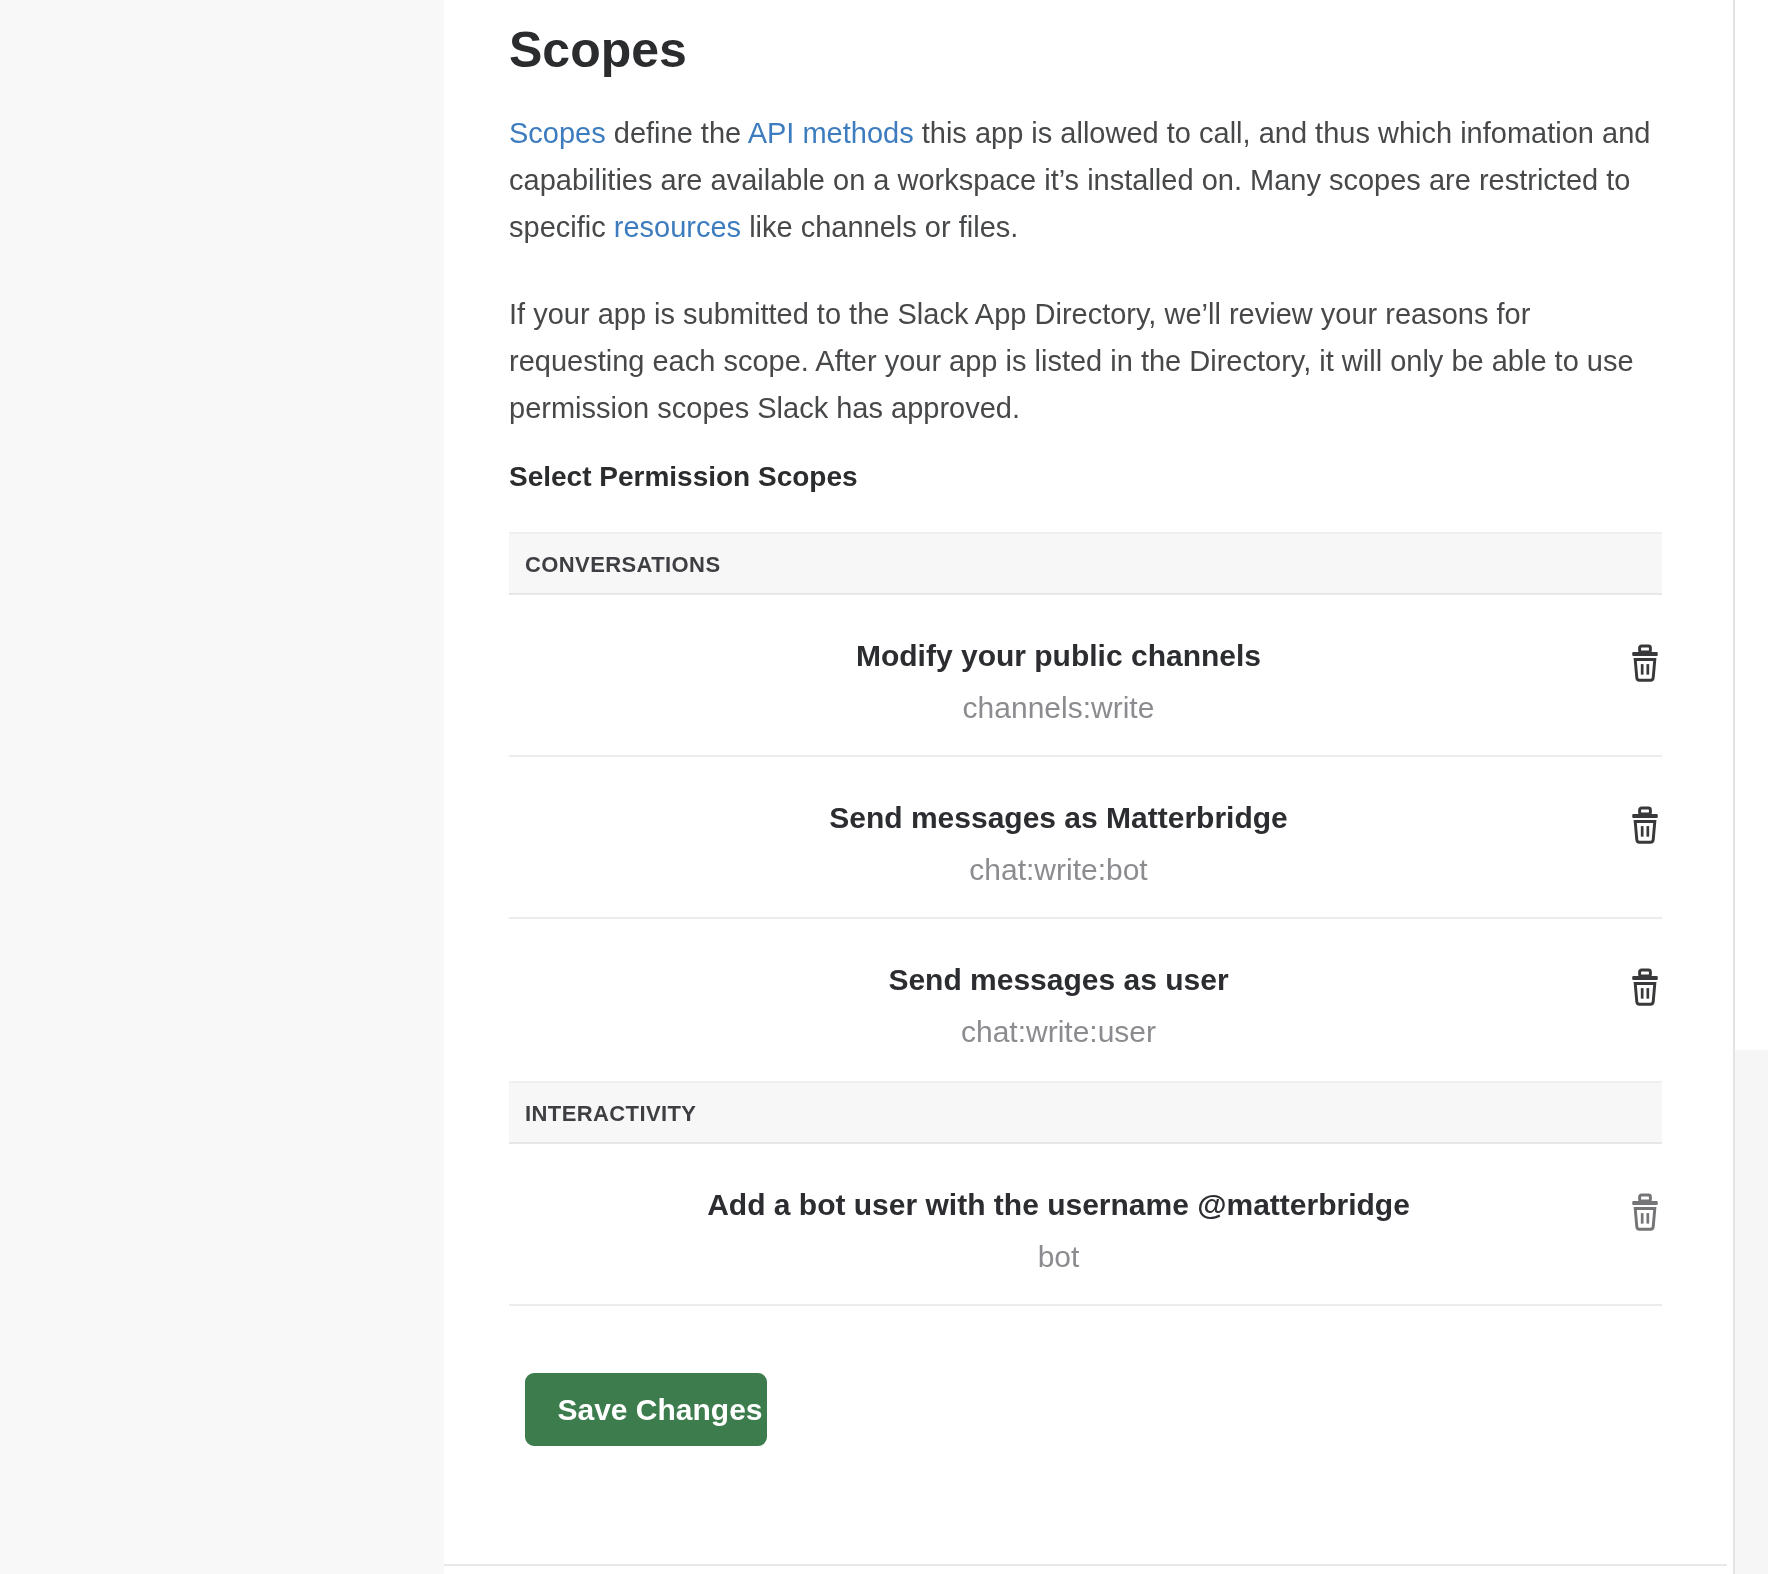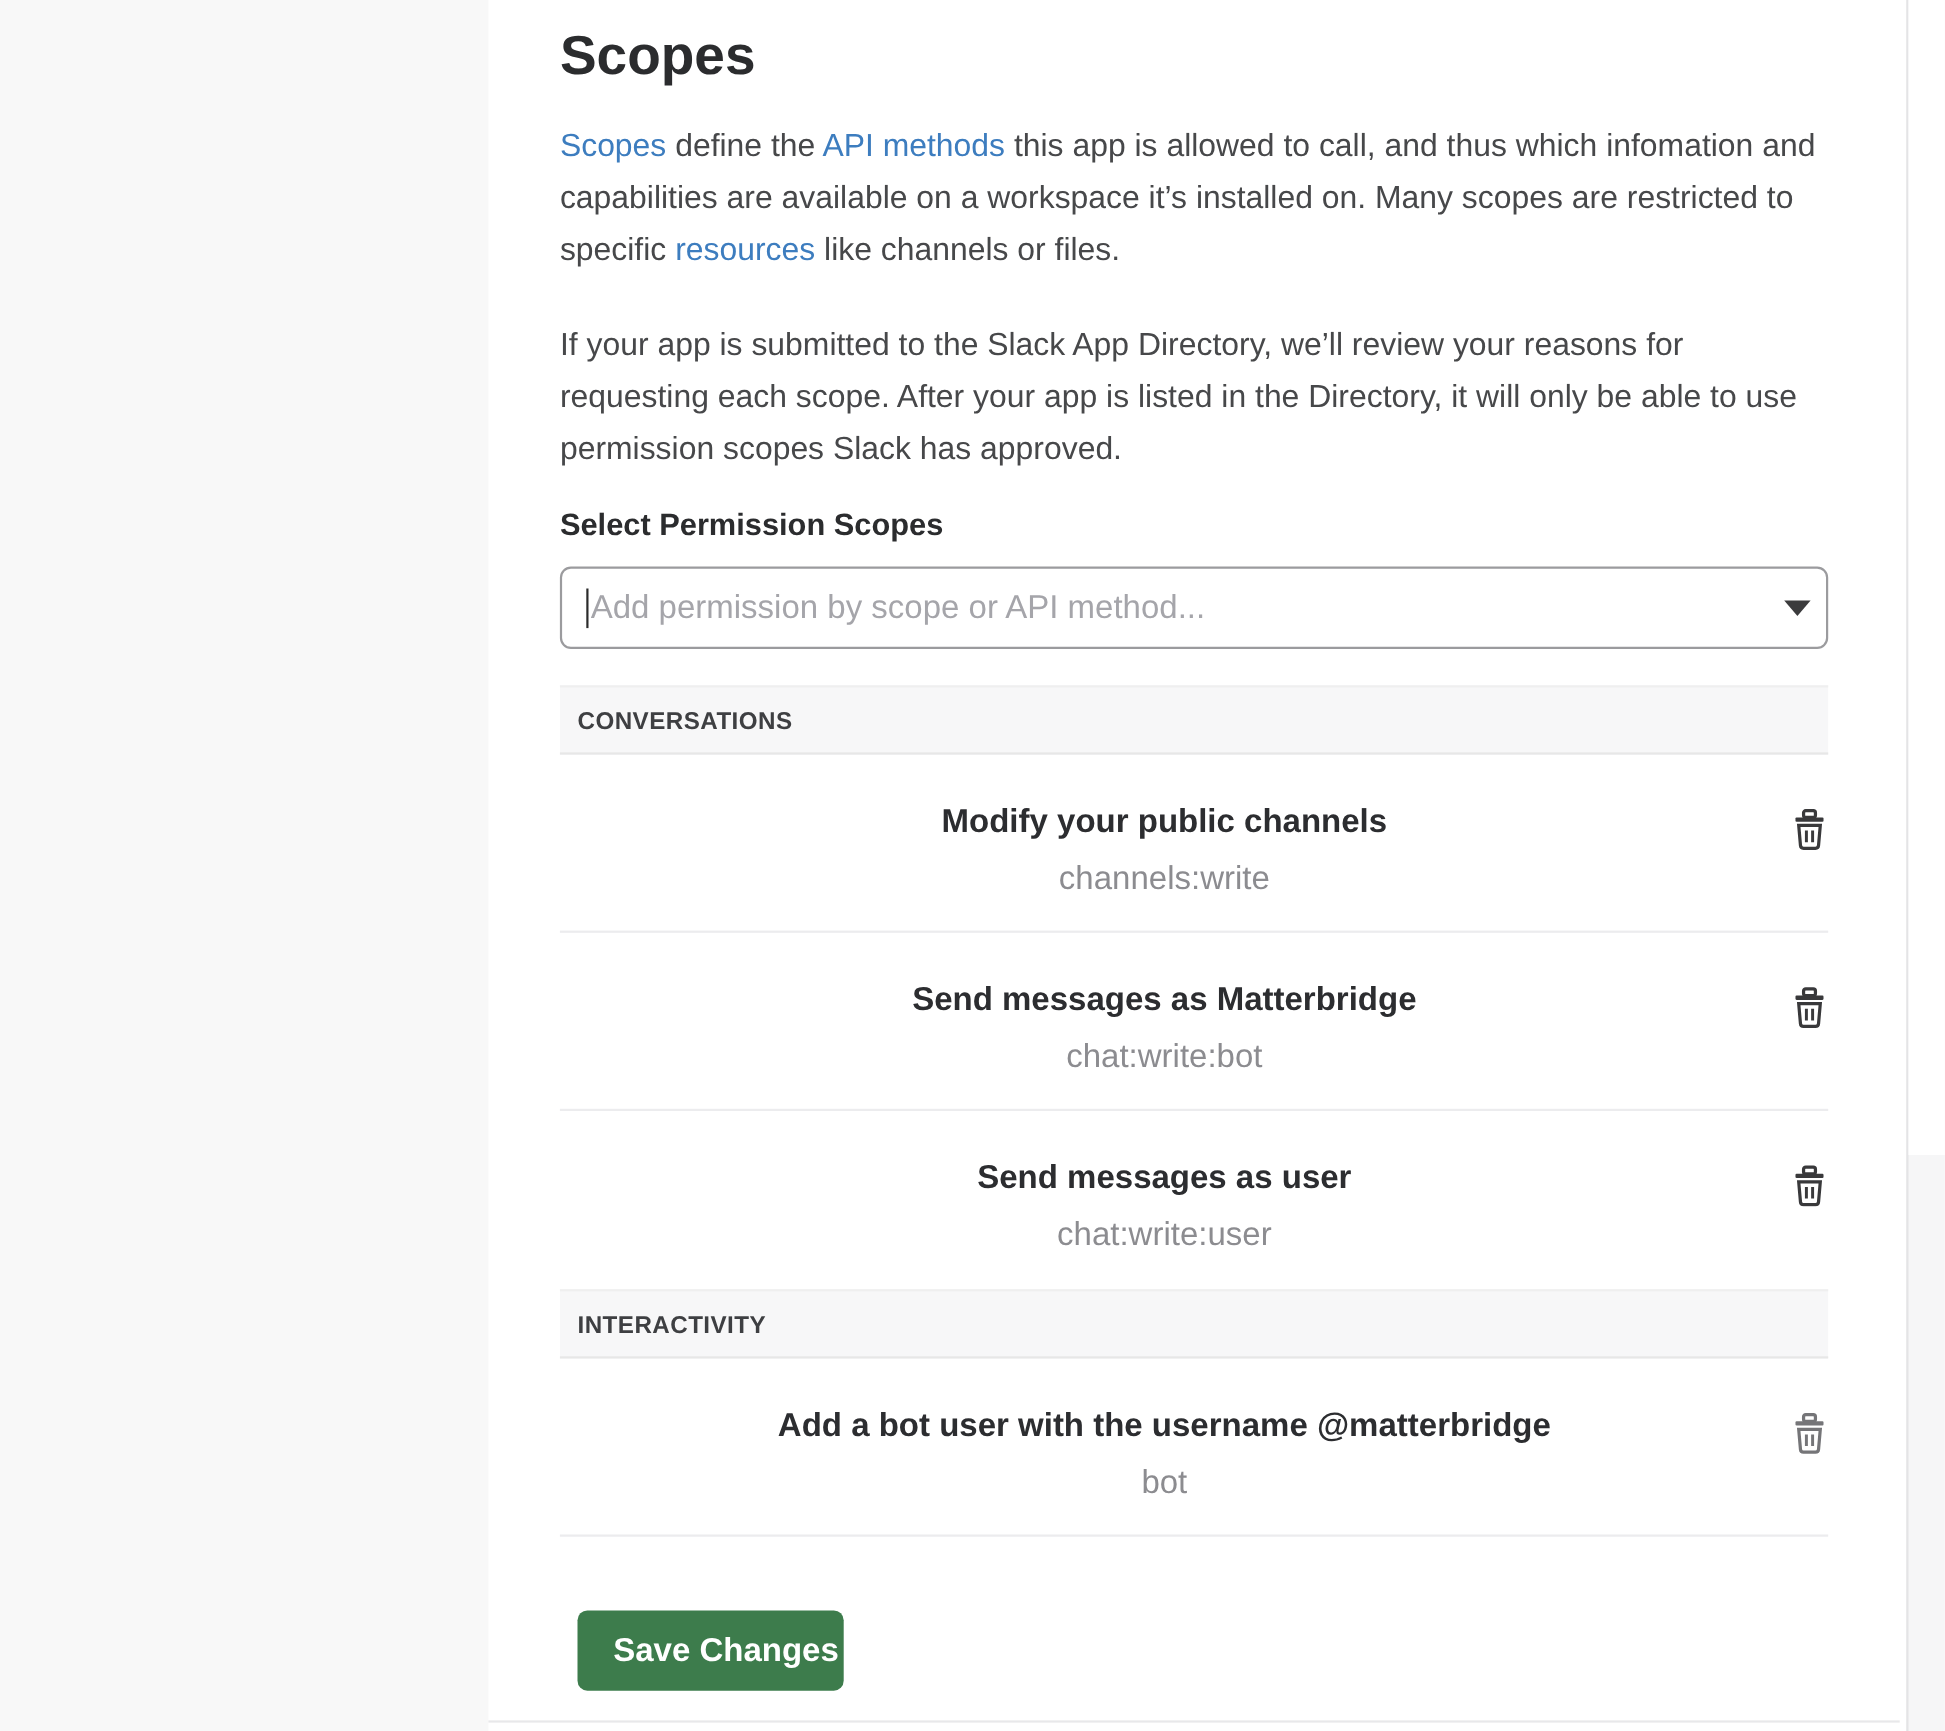--- a/index.html
+++ b/index.html
@@ -143,25 +143,20 @@
   <div class="content">
 
     <h1 class="page-title">Scopes</h1>
 
     <p class="body-text intro"><a class="text-link">Scopes</a><span> define the </span><a class="text-link">API methods</a><span> this app is allowed to call, and thus which infomation and capabilities are available on a workspace it’s installed on. Many scopes are restricted to specific </span><a class="text-link">resources</a><span> like channels or files.</span></p>
 
     <p class="body-text note">If your app is submitted to the Slack App Directory, we’ll review your reasons for requesting each scope. After your app is listed in the Directory, it will only be able to use permission scopes Slack has approved.</p>
 
     <h2 class="section-title">Select Permission Scopes</h2>
 
-    <div class="scope-input-wrap">
-      <input type="text" class="scope-input" placeholder="Add permission by scope or API method..." style="">
-      <div class="text-caret"></div>
-      <div class="dropdown-caret"></div>
-    </div>
 
     <div class="scope-list">
 
       <div class="section-bar">CONVERSATIONS</div>
 
       <div class="scope-row ruled">
         <div class="row-title">Modify your public channels</div>
         <div class="row-scope">channels:write</div>
         <button class="trash-btn trash-dark">
           <span>

